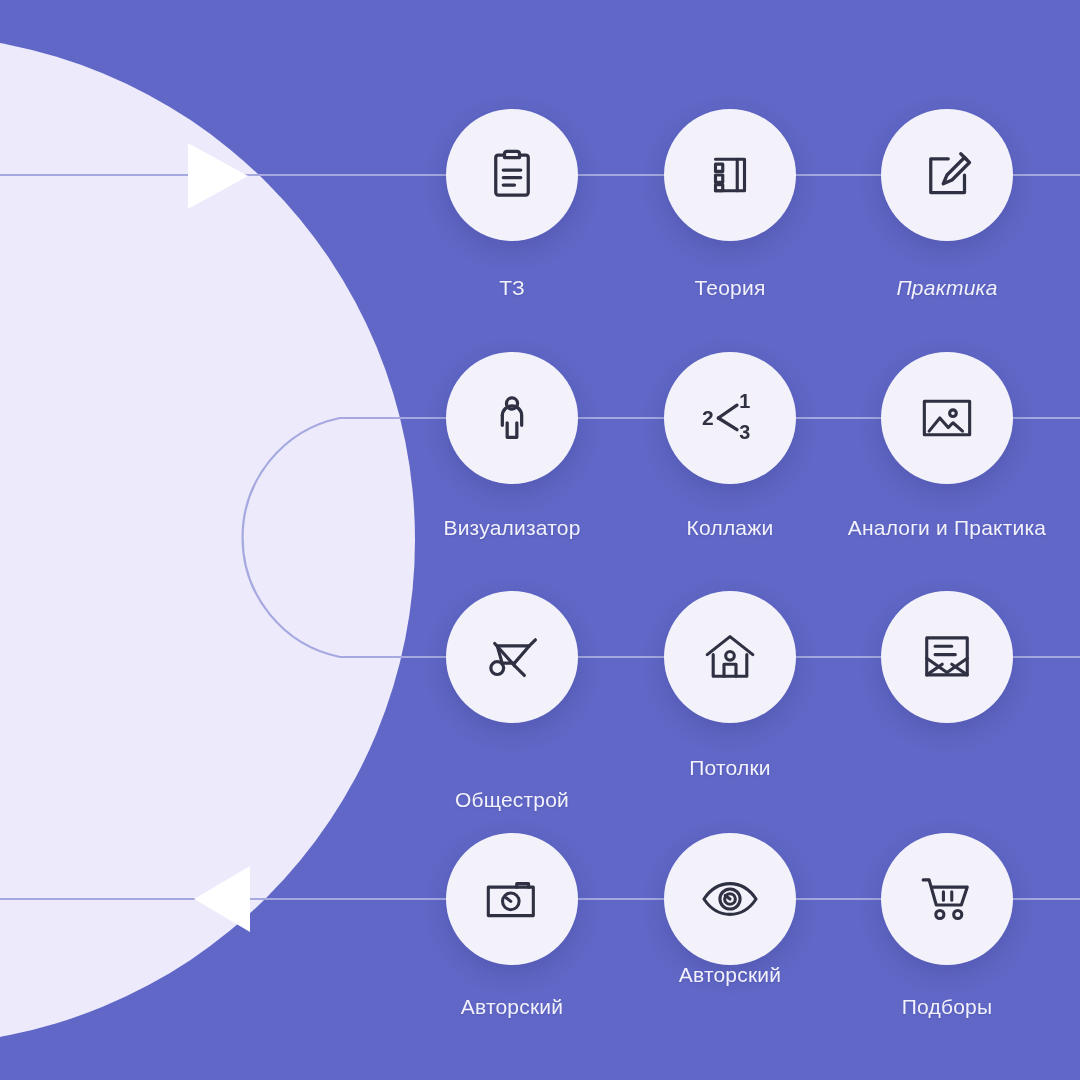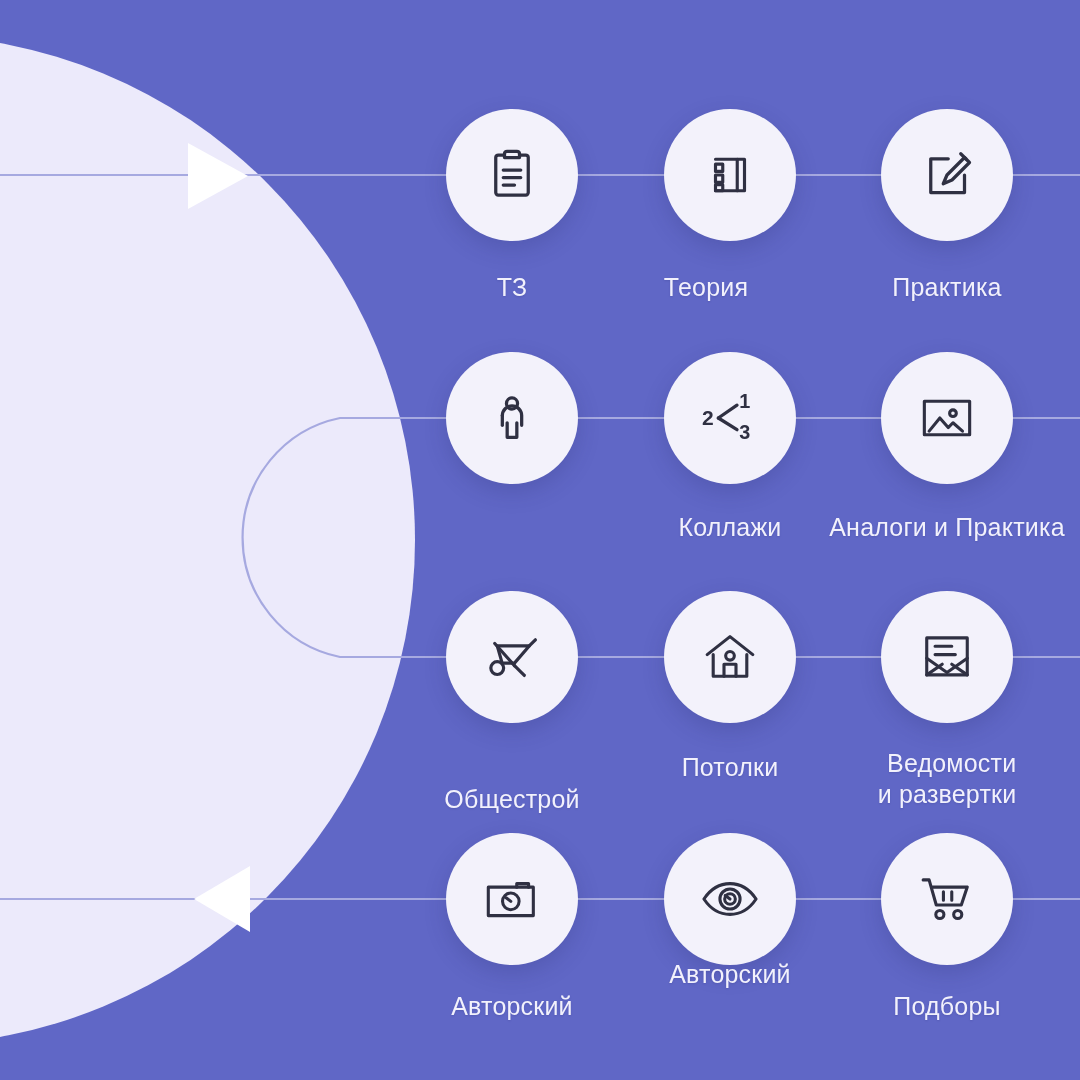--- a/index.html
+++ b/index.html
@@ -35,25 +35,25 @@
     justify-content: center;
     box-sizing: border-box;
   }
   .node svg {
     display: block;
   }
   .node-label {
     position: absolute;
     transform: translateX(-50%);
     color: #f2f1fc;
-    font-size: 25px;
+    font-size: 21px;
     line-height: 31px;
     font-weight: 500;
     letter-spacing: 0.2px;
-    text-align: right;
+    text-align: left;
     white-space: pre;
     text-shadow: 0 1px 2px rgba(40, 44, 110, 0.18);
   }
 </style>
 </head>
 <body>
 
 <div id="stage">
 
   <svg id="bg-layer" viewBox="0 0 1080 1080">
@@ -86,43 +86,44 @@
     <span>
       <svg width="58" height="58" viewBox="0 0 48 48" fill="none" stroke="#2f3042" stroke-width="2.6" stroke-linecap="round" stroke-linejoin="round">
         <path d="M12 11h24v26H12"></path>
         <path d="M30 11v26"></path>
         <rect x="12" y="15" width="6" height="6"></rect>
         <rect x="12" y="24" width="6" height="6"></rect>
         <rect x="12" y="32" width="6" height="5"></rect>
       </svg>
     </span>
   </div>
-  <div class="node-label" style="left:706px; top:272px;">Теория</div>
+  <div class="node-label" style="left:730px; top:272px;">Теория</div>
 
   <div class="node" style="left:947px; top:175px;">
     <span>
       <svg width="60" height="60" viewBox="0 0 48 48" fill="none" stroke="#2f3042" stroke-width="2.6" stroke-linecap="round" stroke-linejoin="round">
         <path d="M38 24v14H11V11h14"></path>
         <path d="M21 31l3-7 14-14 4 4-14 14-7 3z"></path>
         <path d="M35 7l4 4"></path>
       </svg>
     </span>
   </div>
-  <div class="node-label" style="left:947px; top:272px;">Практика</div>
+  <div class="node-label" style="left:947px; top:272px;font-style:italic;">Практика</div>
 
   <div class="node" style="left:512px; top:418px;">
     <span>
       <svg width="58" height="58" viewBox="0 0 48 48" fill="none" stroke="#2f3042" stroke-width="2.7" stroke-linecap="round" stroke-linejoin="round">
         <circle cx="24" cy="12" r="4.6"></circle>
         <path d="M16 22a8 8 0 0 1 16 0v8"></path>
         <path d="M16 22v8"></path>
         <path d="M20 28v12h8V28"></path>
       </svg>
     </span>
   </div>
+  <div class="node-label" style="left:512px; top:512px;">Визуализатор</div>
 
   <div class="node" style="left:730px; top:418px;">
     <span>
       <svg width="70" height="60" viewBox="0 0 60 48" fill="none" stroke="#2f3042" stroke-width="2.8" stroke-linecap="round" stroke-linejoin="round">
         <text x="6" y="30" font-family="Liberation Sans, sans-serif" font-size="18" font-weight="700" fill="#2f3042" stroke="none">2</text>
         <path d="M20 24 L36 13"></path>
         <path d="M20 24 L36 34"></path>
         <text x="38" y="15" font-family="Liberation Sans, sans-serif" font-size="17" font-weight="700" fill="#2f3042" stroke="none">1</text>
         <text x="38" y="42" font-family="Liberation Sans, sans-serif" font-size="17" font-weight="700" fill="#2f3042" stroke="none">3</text>
       </svg>
@@ -169,22 +170,20 @@
   <div class="node" style="left:947px; top:657px;">
     <span>
       <svg width="62" height="58" viewBox="0 0 52 46" fill="none" stroke="#2f3042" stroke-width="2.6" stroke-linecap="round" stroke-linejoin="round">
         <rect x="9" y="7" width="34" height="31"></rect>
         <path d="M16 14h14M16 21h17"></path>
         <path d="M9 24l17 12 17-12"></path>
         <path d="M9 38l13-9M43 38l-13-9"></path>
       </svg>
     </span>
   </div>
-  <div class="node-label" style="left:947px; top:748px;">Ведомости
-и развертки</div>
 
   <div class="node" style="left:512px; top:899px;">
     <span>
       <svg width="64" height="56" viewBox="0 0 54 44" fill="none" stroke="#2f3042" stroke-width="2.6" stroke-linecap="round" stroke-linejoin="round">
         <rect x="7" y="12" width="38" height="24"></rect>
         <path d="M31 12V9h10v3"></path>
         <circle cx="26" cy="24" r="7"></circle>
         <path d="M22 21l4 3"></path>
       </svg>
     </span>

